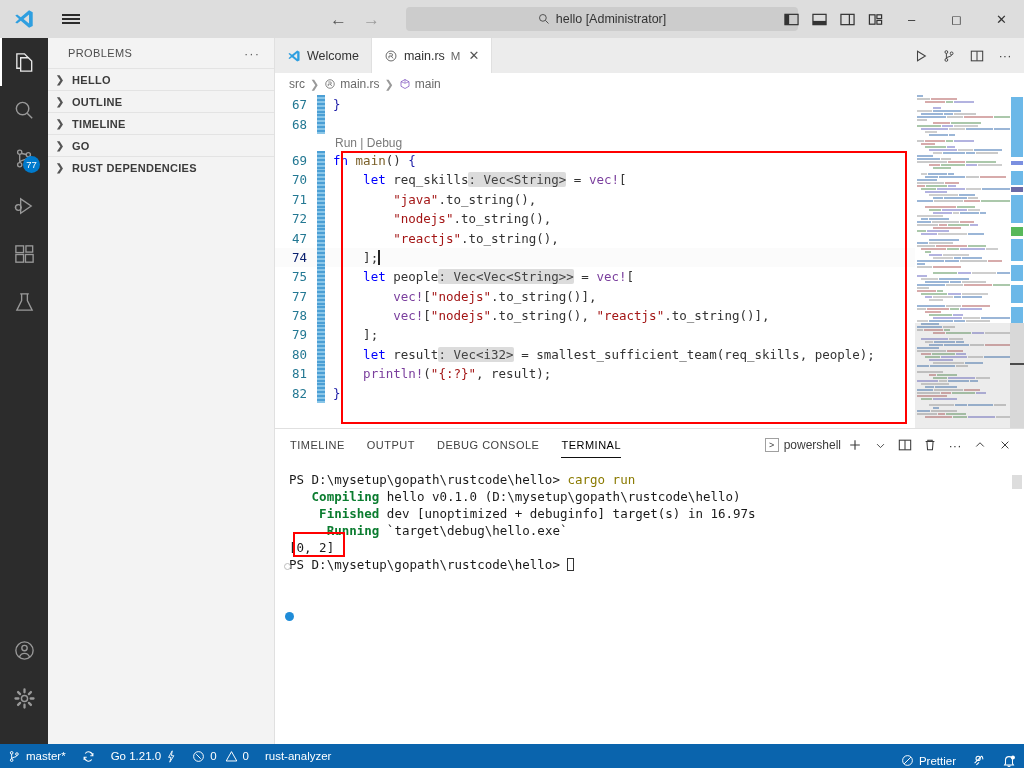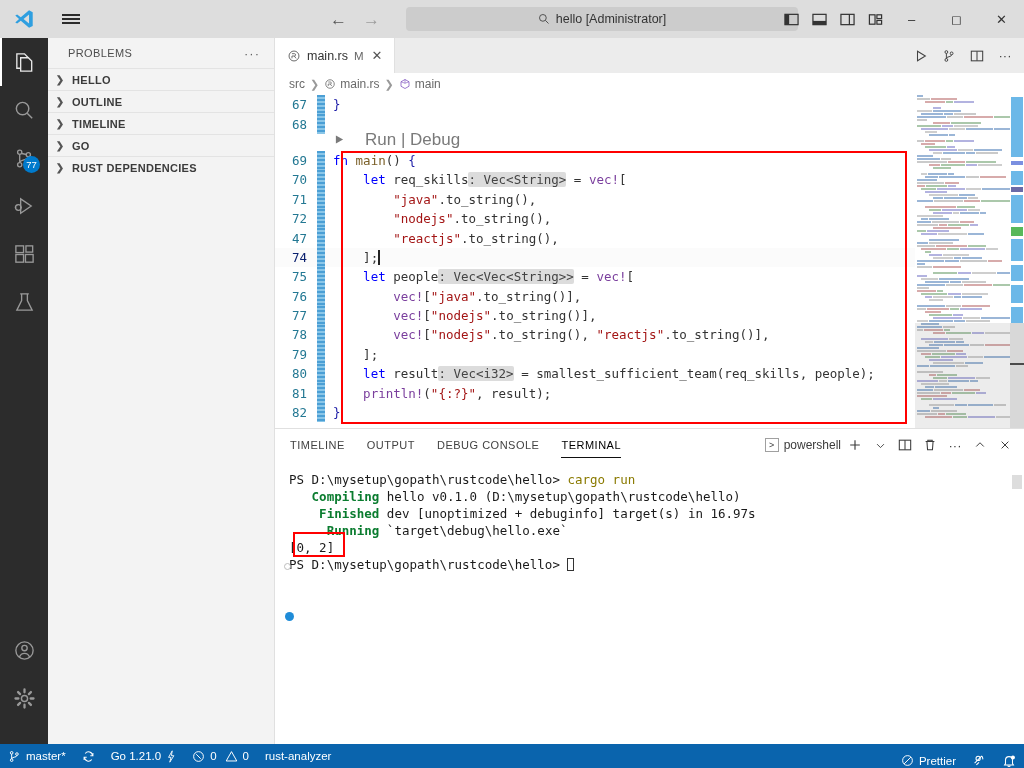--- a/index.html
+++ b/index.html
@@ -106,21 +106,21 @@
   .gutterdeco { width: 8px; flex: none; align-self: stretch; }
   .gutterdeco.mod { background: repeating-linear-gradient(180deg,#4b9fd5 0 2px,#8ac6e8 2px 4px); }
   .codetext { padding-left: 8px; }
   .kw { color: #0000ff; }
   .kw2 { color: #1a1aa6; }
   .str { color: #a31515; }
   .fn { color: #795e26; }
   .macro { color: #7a3e9d; }
   .punc { color: #333333; }
   .typehint { background: #dcdcdc; color: #444; border-radius: 2px; }
-  .codelens { font-size: 17px; color: #7a7a7a; font-family: "Liberation Sans", sans-serif; padding-left: 60px; height: 17px; display:flex; align-items:center; gap:21px;}
+  .codelens { font-size: 12px; color: #7a7a7a; font-family: "Liberation Sans", sans-serif; padding-left: 60px; height: 17px; display:flex; align-items:center; gap:5px;flex-direction:column;}
   .codelens span { cursor: pointer; }
 
   .minimap {
     position: absolute; right: 14px; top: 0; width: 95px; height: 335px;
     background: #ffffff; overflow: hidden;
   }
   .mm-line { height: 2px; margin-bottom: 1px; display: flex; gap: 1px; padding-left: 2px; }
   .mm-seg { height: 2px; }
   .mm-slider { position: absolute; left: 0; top: 228px; width: 95px; height: 107px; background: rgba(120,120,120,.14); }
 
@@ -305,20 +305,26 @@
       <span>GO</span>
     </div>
     <div class="sb-section">
       <span class="sb-chev">❯</span>
       <span>RUST DEPENDENCIES</span>
     </div>
   </div>
 
   <div class="editorarea">
     <div class="tabsrow">
+      <div class="tab">
+        <svg width="14" height="14" viewBox="0 0 24 24">
+            <path d="M17.5 2.5 L21.5 4.5 L21.5 19.5 L17.5 21.5 L8.5 14 L4.5 17 L2.5 15.8 L6.6 12 L2.5 8.2 L4.5 7 L8.5 10 Z M17.5 7 L11.5 12 L17.5 17 Z" fill="#2f9fe0"></path>
+          </svg>
+        <span>Welcome</span>
+      </div>
       <div class="tab active">
         <svg width="14" height="14" viewBox="0 0 24 24">
             <circle cx="12" cy="12" r="8.5" fill="none" stroke="#555" stroke-width="1.5"></circle>
             <path d="M8.5 8h4.2a2 2 0 010 4H8.5v4M12.5 12l3 4" fill="none" stroke="#555" stroke-width="1.4"></path>
           </svg>
         <span>main.rs</span>
         <span class="mod">M</span>
         <span class="tabclose">✕</span>
       </div>
       <div class="tabs-actions">
@@ -369,21 +375,20 @@
       <div class="code-scroll" id="code-lines">
           <div class="codeline"><span class="lnum">67</span><span class="gutterdeco mod"></span><span class="codetext"><span class="kw2">}</span></span></div>
           <div class="codeline"><span class="lnum">68</span><span class="gutterdeco mod"></span><span class="codetext"></span></div>
           <div class="codeline" style="margin-top: 17px;"><span class="lnum">69</span><span class="gutterdeco mod"></span><span class="codetext"><span class="kw">fn&nbsp;</span><span class="fn">main</span><span class="punc">()&nbsp;</span><span class="kw2">{</span></span></div>
           <div class="codeline"><span class="lnum">70</span><span class="gutterdeco mod"></span><span class="codetext">&nbsp;&nbsp;&nbsp;&nbsp;<span class="kw">let&nbsp;</span><span class="punc">req_skills</span><span class="typehint">:&nbsp;Vec&lt;String&gt;</span><span class="punc">&nbsp;=&nbsp;</span><span class="macro">vec!</span><span class="punc">[</span></span></div>
           <div class="codeline"><span class="lnum">71</span><span class="gutterdeco mod"></span><span class="codetext">&nbsp;&nbsp;&nbsp;&nbsp;&nbsp;&nbsp;&nbsp;&nbsp;<span class="str">"java"</span><span class="punc">.to_string()</span><span class="punc">,</span></span></div>
           <div class="codeline"><span class="lnum">72</span><span class="gutterdeco mod"></span><span class="codetext">&nbsp;&nbsp;&nbsp;&nbsp;&nbsp;&nbsp;&nbsp;&nbsp;<span class="str">"nodejs"</span><span class="punc">.to_string()</span><span class="punc">,</span></span></div>
           <div class="codeline"><span class="lnum">47</span><span class="gutterdeco mod"></span><span class="codetext">&nbsp;&nbsp;&nbsp;&nbsp;&nbsp;&nbsp;&nbsp;&nbsp;<span class="str">"reactjs"</span><span class="punc">.to_string()</span><span class="punc">,</span></span></div>
           <div class="codeline" style="background: rgb(251, 251, 251);"><span class="lnum cur">74</span><span class="gutterdeco mod"></span><span class="codetext">&nbsp;&nbsp;&nbsp;&nbsp;<span class="punc">];</span></span><span style="display: inline-block; width: 1.5px; height: 15px; background: rgb(34, 34, 34); vertical-align: -3px;"></span></div>
           <div class="codeline"><span class="lnum">75</span><span class="gutterdeco mod"></span><span class="codetext">&nbsp;&nbsp;&nbsp;&nbsp;<span class="kw">let&nbsp;</span><span class="punc">people</span><span class="typehint">:&nbsp;Vec&lt;Vec&lt;String&gt;&gt;</span><span class="punc">&nbsp;=&nbsp;</span><span class="macro">vec!</span><span class="punc">[</span></span></div>
-          <div class="codeline"><span class="lnum">76</span><span class="gutterdeco mod"></span><span class="codetext">&nbsp;&nbsp;&nbsp;&nbsp;&nbsp;&nbsp;&nbsp;&nbsp;<span class="macro">vec!</span><span class="punc">[</span><span class="str">"java"</span><span class="punc">.to_string()],</span></span></div>
           <div class="codeline"><span class="lnum">77</span><span class="gutterdeco mod"></span><span class="codetext">&nbsp;&nbsp;&nbsp;&nbsp;&nbsp;&nbsp;&nbsp;&nbsp;<span class="macro">vec!</span><span class="punc">[</span><span class="str">"nodejs"</span><span class="punc">.to_string()],</span></span></div>
           <div class="codeline"><span class="lnum">78</span><span class="gutterdeco mod"></span><span class="codetext">&nbsp;&nbsp;&nbsp;&nbsp;&nbsp;&nbsp;&nbsp;&nbsp;<span class="macro">vec!</span><span class="punc">[</span><span class="str">"nodejs"</span><span class="punc">.to_string(),&nbsp;</span><span class="str">"reactjs"</span><span class="punc">.to_string()],</span></span></div>
           <div class="codeline"><span class="lnum">79</span><span class="gutterdeco mod"></span><span class="codetext">&nbsp;&nbsp;&nbsp;&nbsp;<span class="punc">];</span></span></div>
           <div class="codeline"><span class="lnum">80</span><span class="gutterdeco mod"></span><span class="codetext">&nbsp;&nbsp;&nbsp;&nbsp;<span class="kw">let&nbsp;</span><span class="punc">result</span><span class="typehint">:&nbsp;Vec&lt;i32&gt;</span><span class="punc">&nbsp;=&nbsp;</span><span class="punc">smallest_sufficient_team</span><span class="punc">(req_skills,&nbsp;people);</span></span></div>
           <div class="codeline"><span class="lnum">81</span><span class="gutterdeco mod"></span><span class="codetext">&nbsp;&nbsp;&nbsp;&nbsp;<span class="macro">println!</span><span class="punc">(</span><span class="str">"{:?}"</span><span class="punc">,&nbsp;result);</span></span></div>
           <div class="codeline"><span class="lnum">82</span><span class="gutterdeco mod"></span><span class="codetext"><span class="kw2">}</span></span></div>
         </div>
 
       <div class="codelens" style="position:absolute; top:36px; left:0;">
         <svg width="9" height="9" viewBox="0 0 10 10">

